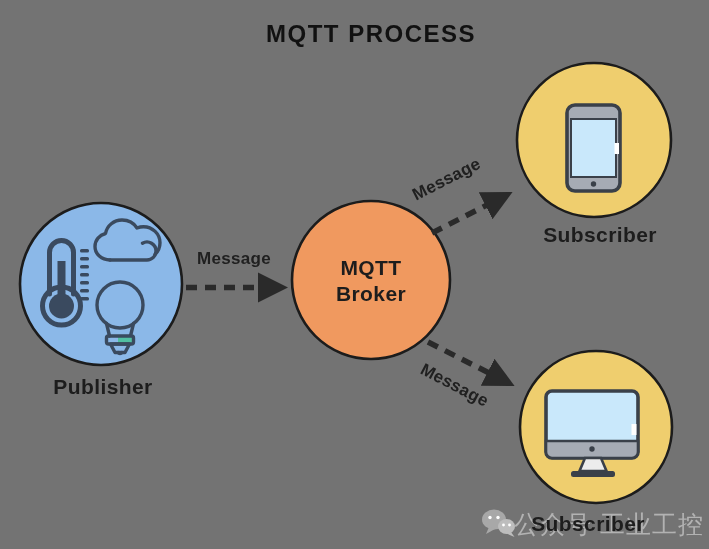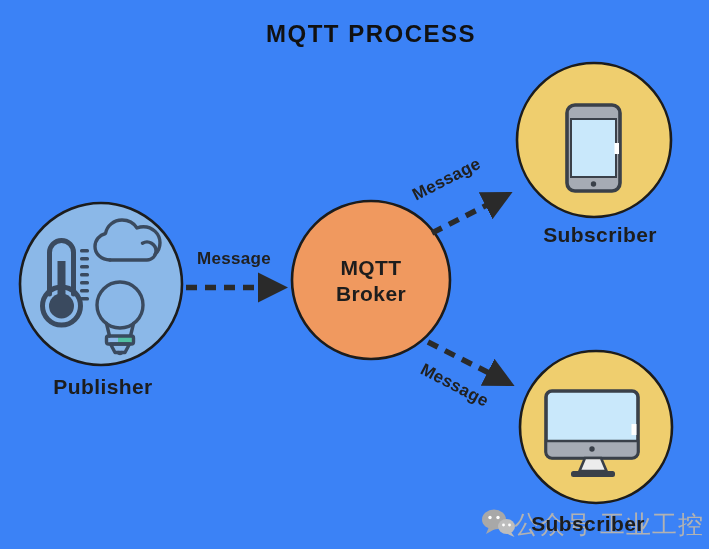--- a/index.html
+++ b/index.html
@@ -5,21 +5,21 @@
   html, body {
     margin: 0;
     padding: 0;
     background: #ffffff;
     font-family: "Liberation Sans", sans-serif;
   }
   .stage {
     position: relative;
     width: 709px;
     height: 549px;
-    background: #3b82f6;
+    background: #737373;
     overflow: hidden;
   }
   svg { display: block; }
   text {
     font-family: "Liberation Sans", sans-serif;
     fill: #1d1d1d;
   }
   .title-text {
     font-size: 24px;
     font-weight: bold;

